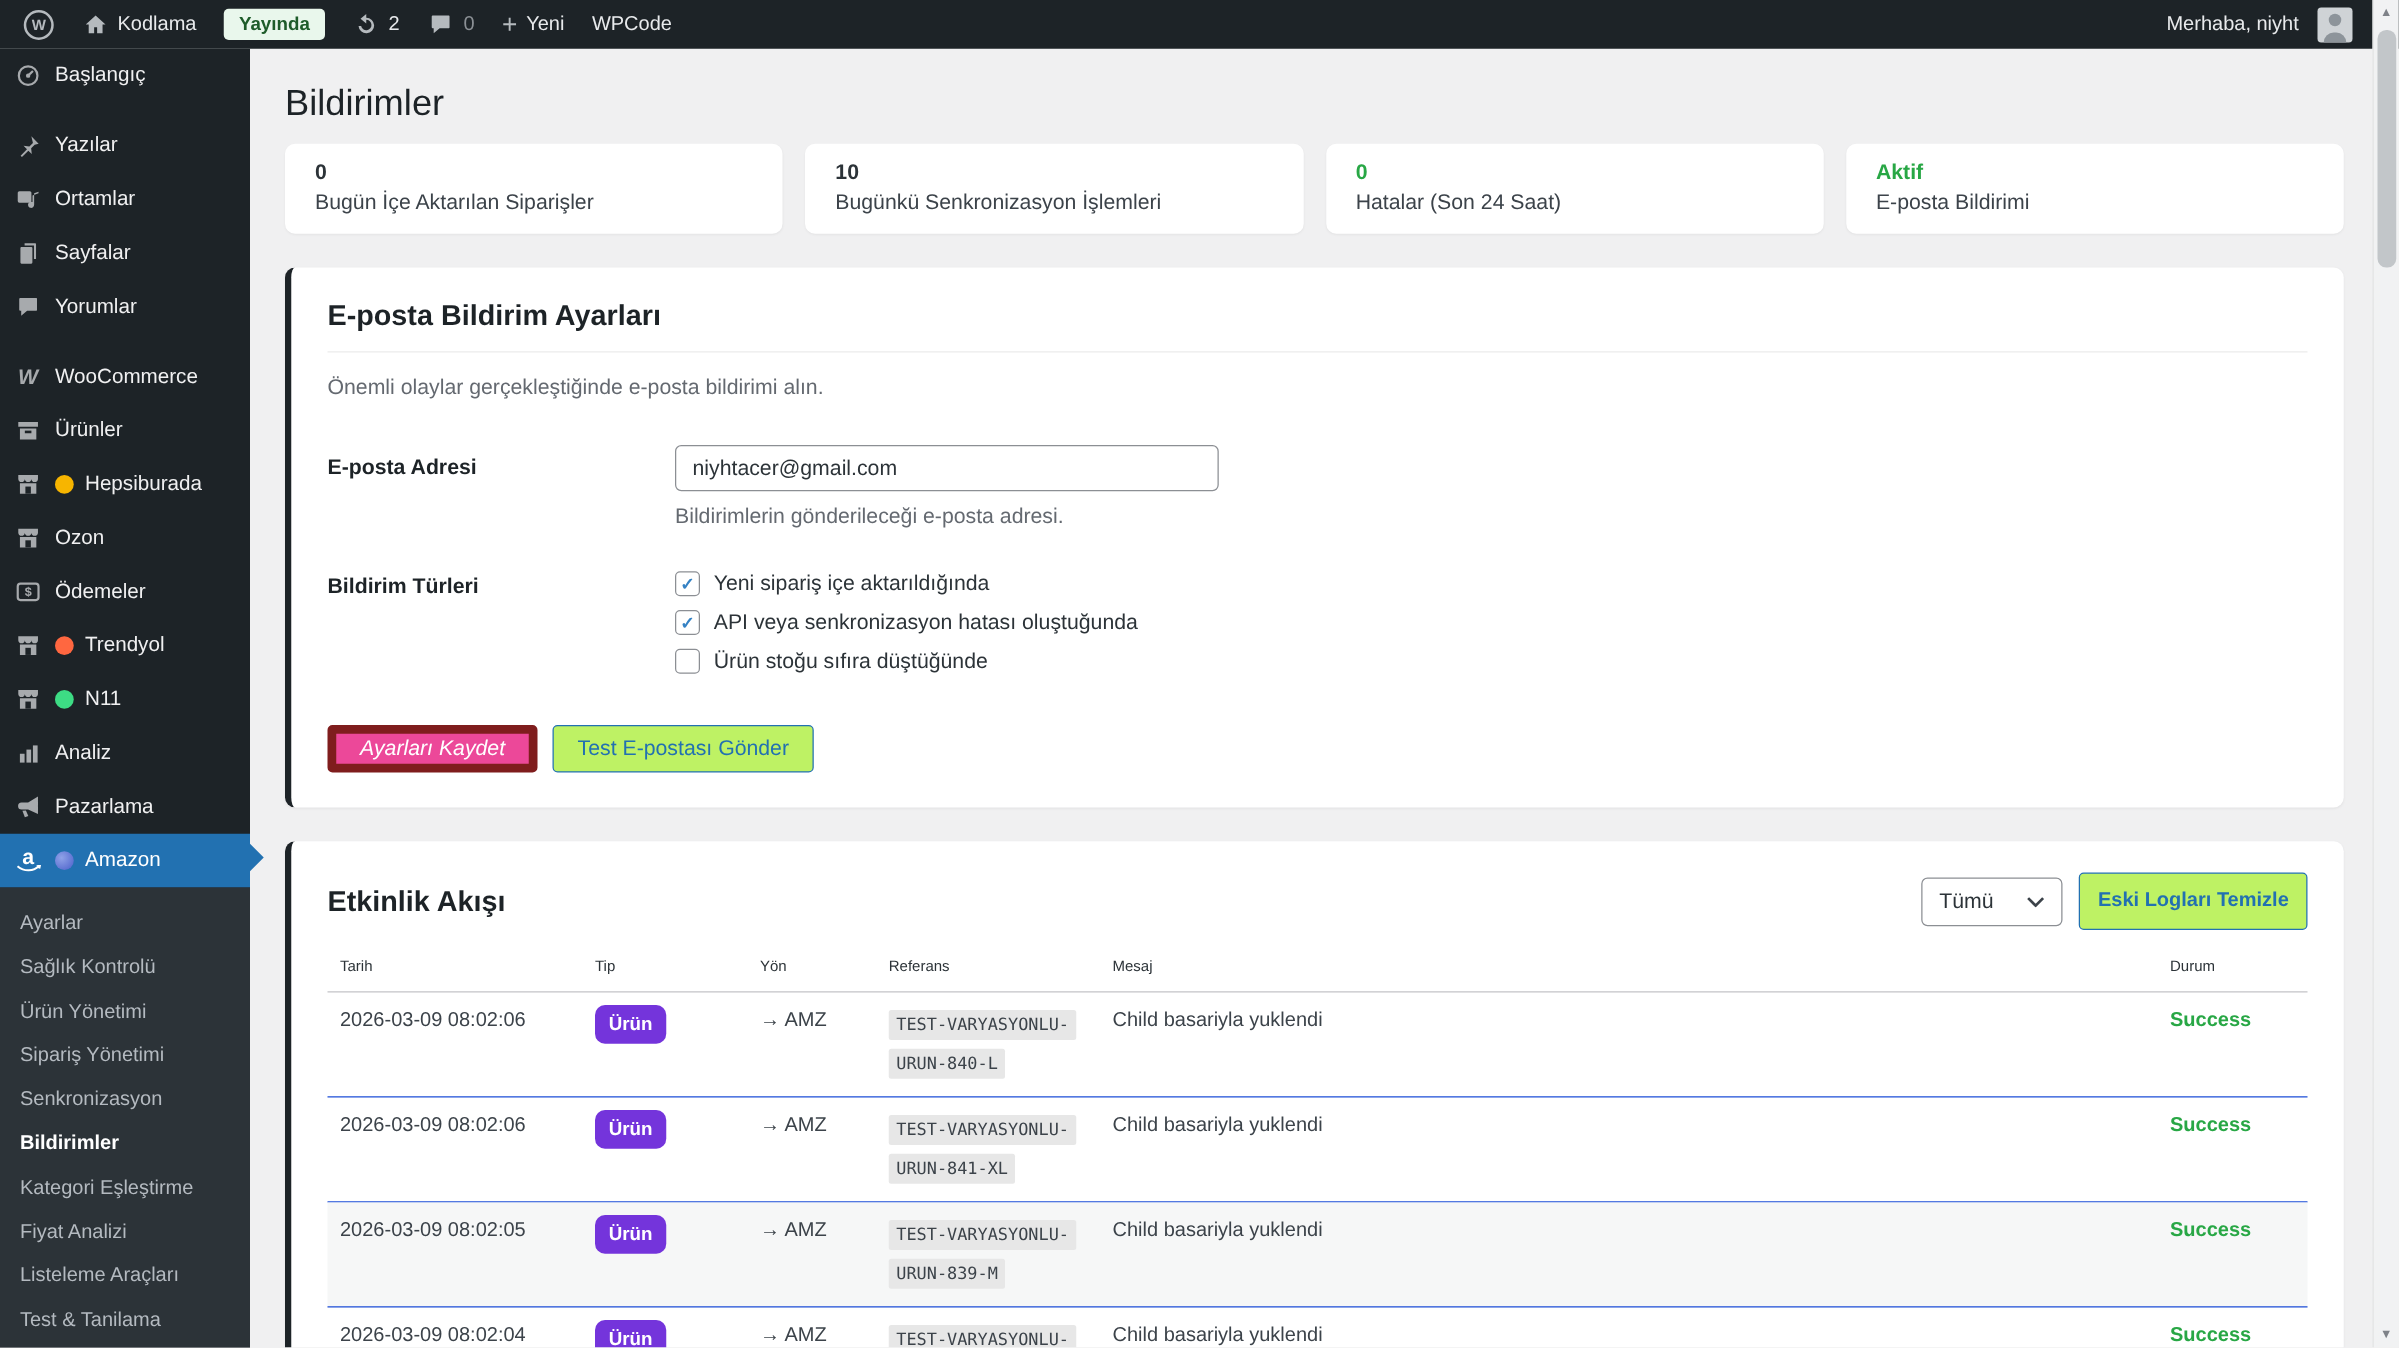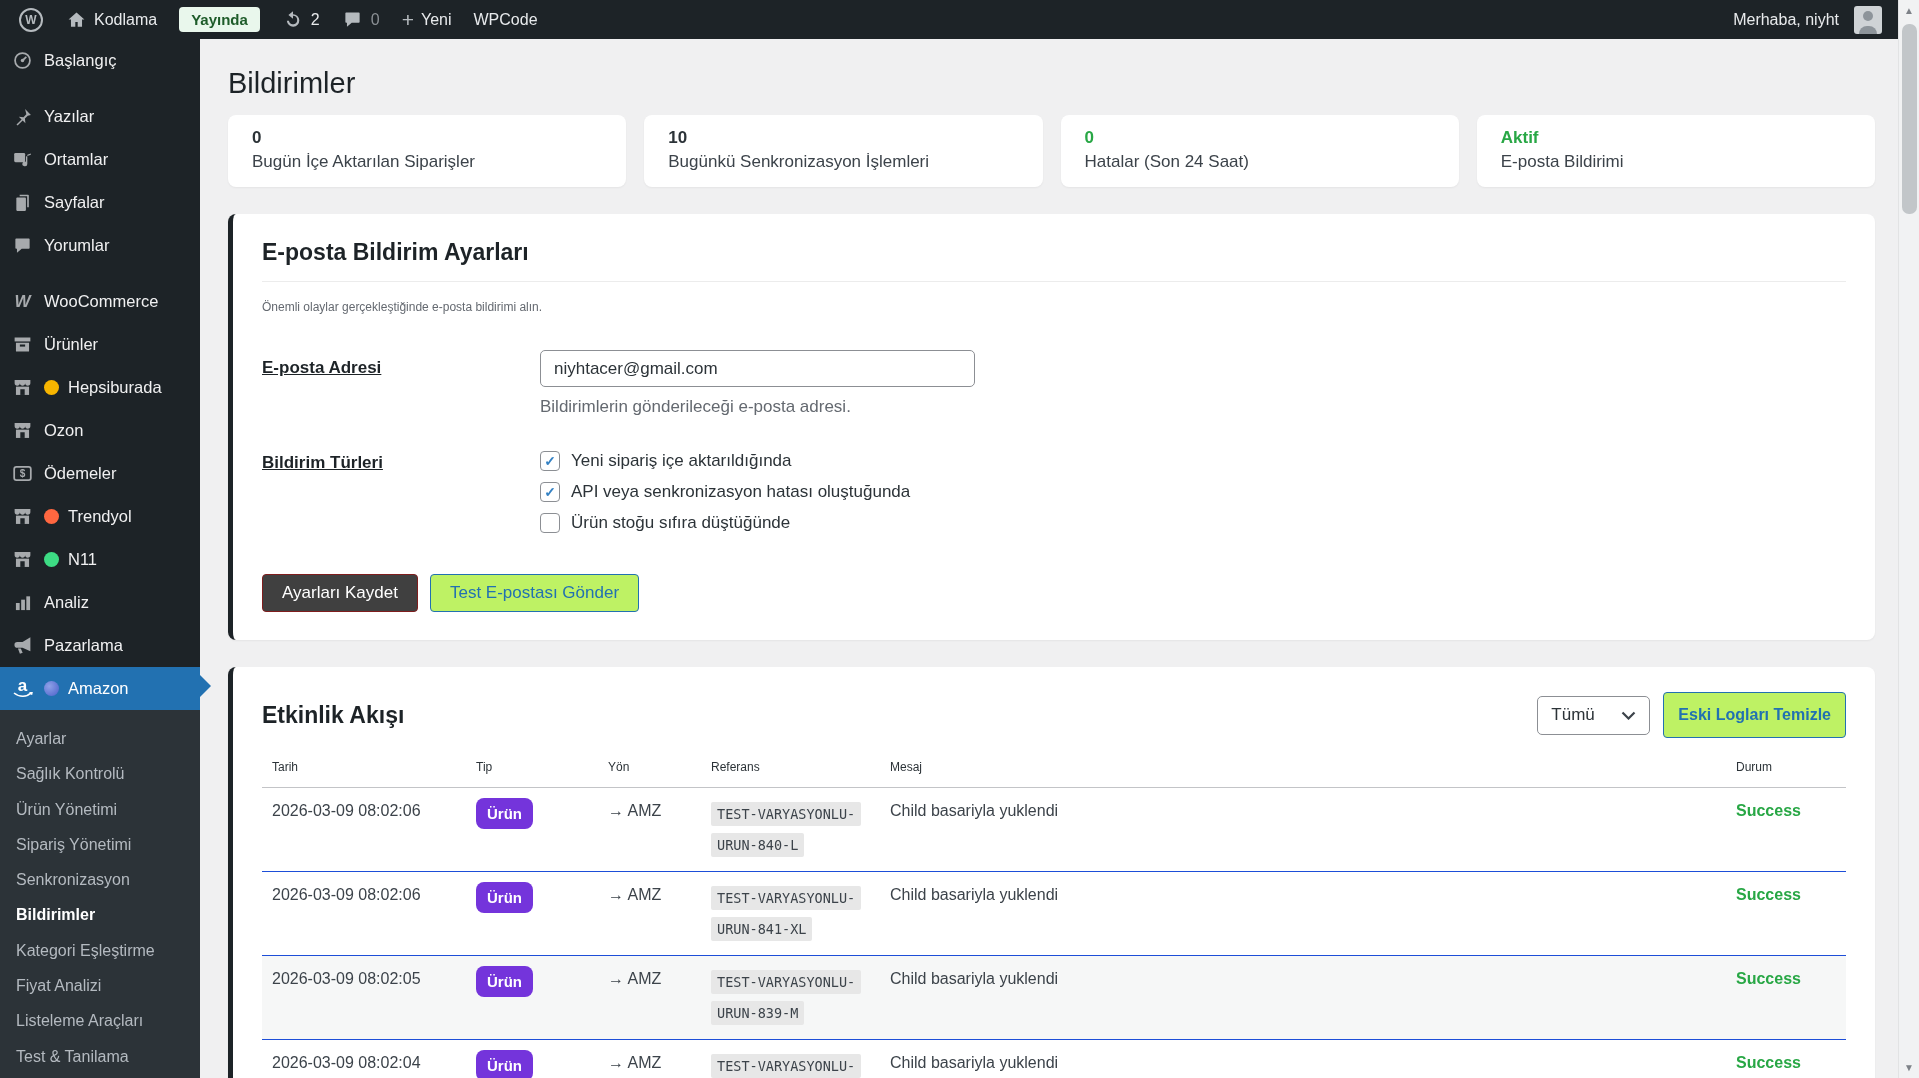--- a/index.html
+++ b/index.html
@@ -48,33 +48,33 @@
 
   .stats { display:flex; gap:18px; margin-top:15px; }
   .stat-card { flex:1; background:#fff; border-radius:8px; padding:13px 24px 15px; box-shadow:0 1px 2px rgba(0,0,0,.05); }
   .stat-value { font-size:17px; font-weight:600; color:#2c3338; }
   .stat-value.green { color:#28a745; }
   .stat-label { font-size:17px; color:#3c434a; margin-top:4px; }
 
   .panel { background:#fff; border-radius:8px; border-left:5px solid #1d2327; box-shadow:0 1px 2px rgba(0,0,0,.05); margin-top:27px; padding:25px 29px 28px; }
   .panel h2 { font-size:23px; font-weight:600; color:#1d2327; }
   .panel .h2-rule { border-bottom:1px solid #ececec; margin-top:15px; }
-  .subtitle { margin-top:18px; color:#646970; font-size:12px; }
+  .subtitle { margin-top:18px; color:#646970; font-size:17px; }
 
   .form-row { display:flex; margin-top:36px; }
-  .form-label { width:278px; flex:none; font-weight:600; font-size:17px; color:#1d2327; padding-top:8px;text-decoration:underline; }
+  .form-label { width:278px; flex:none; font-weight:600; font-size:17px; color:#1d2327; padding-top:8px; }
   .email-input { width:435px; height:37px; border:1px solid #8c8f94; border-radius:5px; padding:0 13px; font-size:17px; color:#2c3338; font-family:"Liberation Sans",sans-serif; background:#fff; }
   .help { margin-top:10px; color:#646970; font-size:17px; }
 
   .check-row { display:flex; align-items:center; gap:11px; margin-bottom:11px; font-size:17px; color:#2c3338; cursor:pointer; }
   .checkbox { width:20px; height:20px; border:1px solid #8c8f94; border-radius:4px; background:#fff; display:flex; align-items:center; justify-content:center; color:#3582c4; font-weight:700; font-size:14px; flex:none; }
 
   .btn-row { margin-top:30px; display:flex; gap:12px; }
   .btn { height:38px; border-radius:4px; padding:0 19px; font-size:17px; display:inline-flex; align-items:center; cursor:pointer; font-family:"Liberation Sans",sans-serif; }
-  .btn-primary { background:#404040; border:1px solid #7f1d1d; color:#fff; }
+  .btn-primary { background:#ec4899; border:7px solid #7f1d1d; color:#fff;font-style:italic; }
   .btn-outline { background:#bef264; border:1px solid #2271b1; color:#2271b1; }
 
   
   .activity-head { display:flex; align-items:center; }
   .activity-head h2 { flex:1; }
   .select { width:113px; height:39px; border:1px solid #8c8f94; border-radius:5px; background:#fff; display:flex; align-items:center; justify-content:space-between; padding:0 13px; font-size:17px; color:#2c3338; margin-right:13px; cursor:pointer; }
   .btn-clear { height:46px; font-size:16px; font-weight:600; padding:0 14px; }
 
   .log-table { margin-top:22px; }
   .thead, .trow { display:grid; grid-template-columns:204px 132px 103px 179px 1fr 100px; align-items:start; padding:0 10px; }

